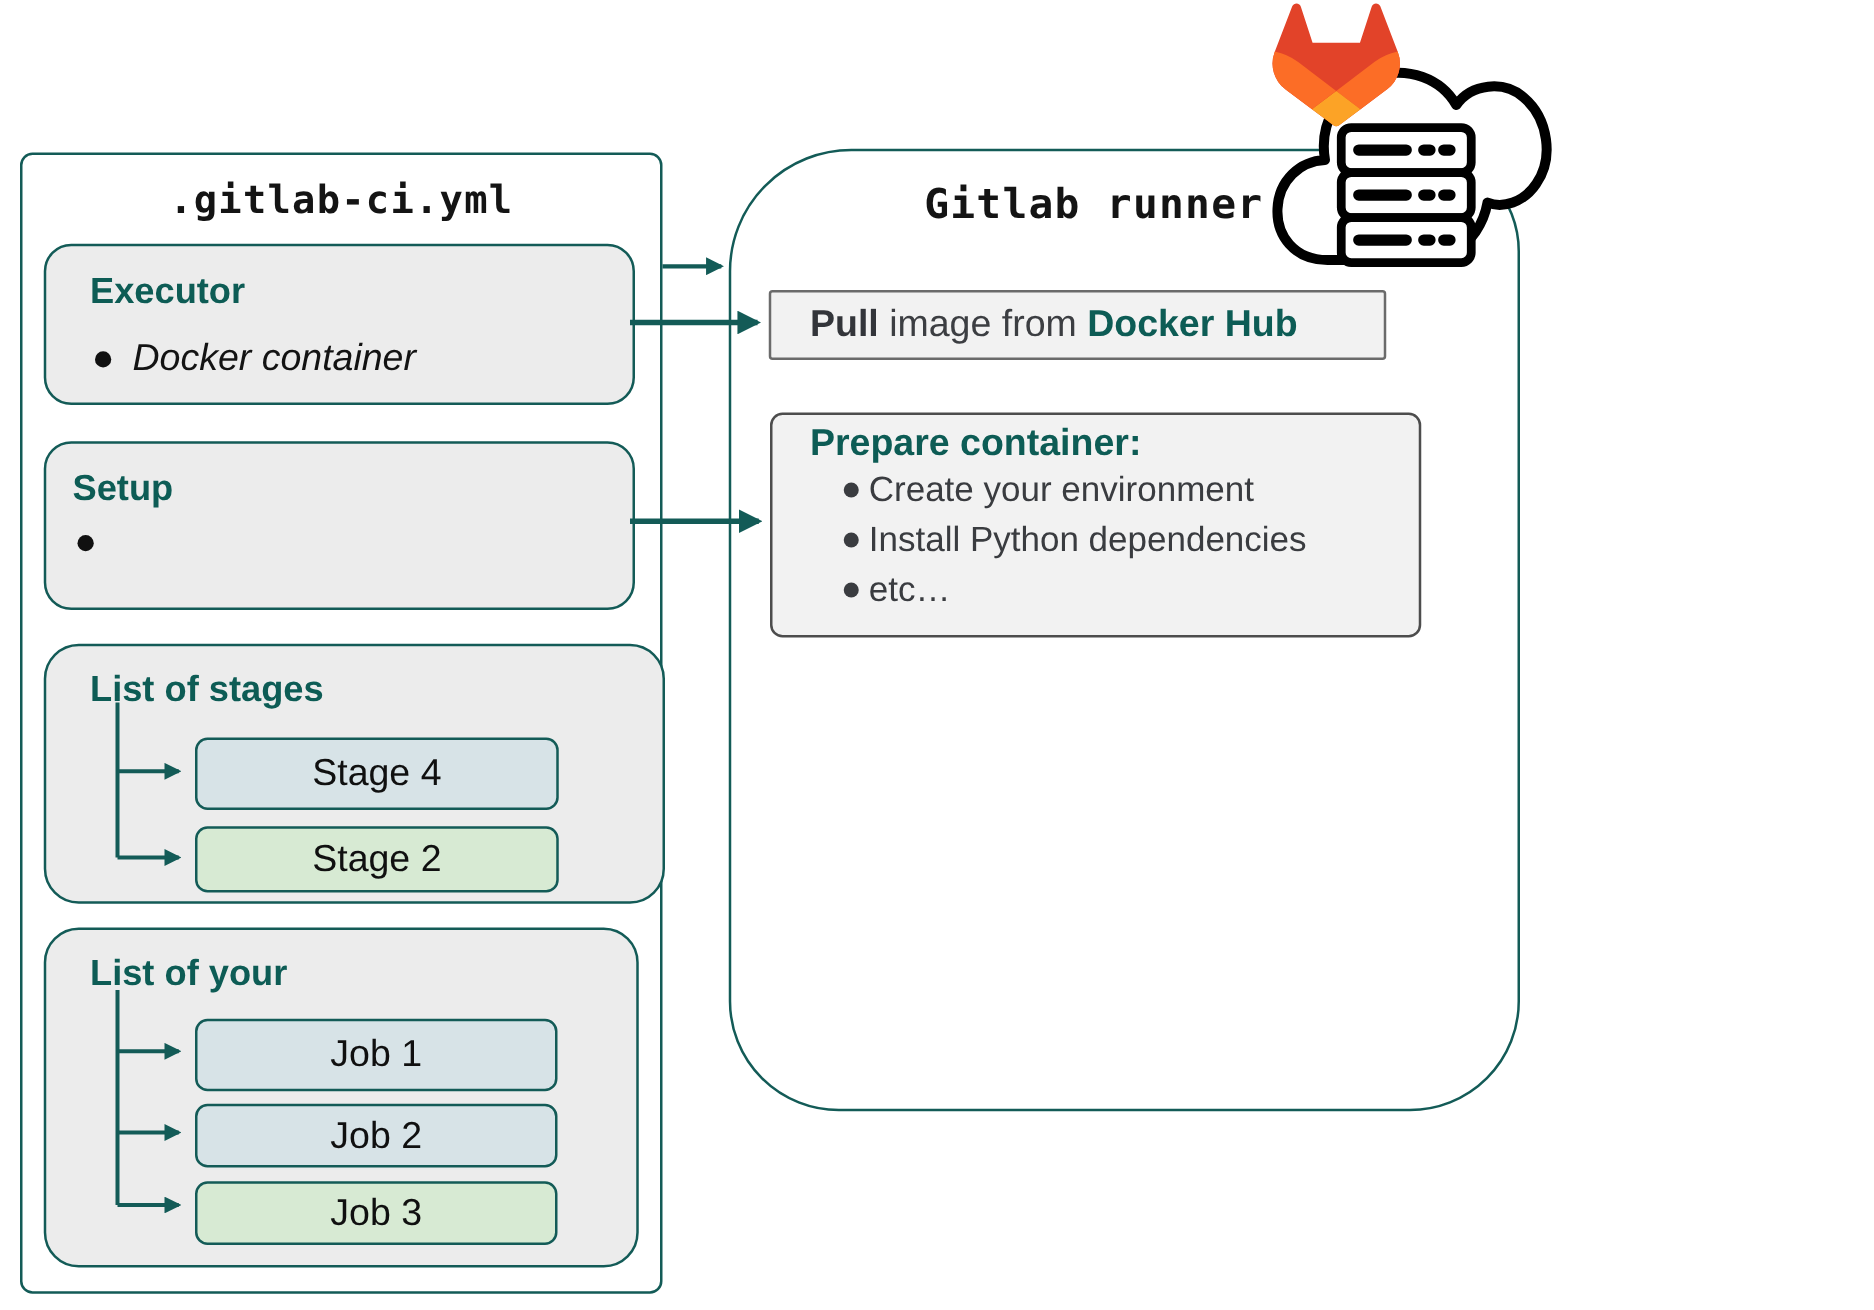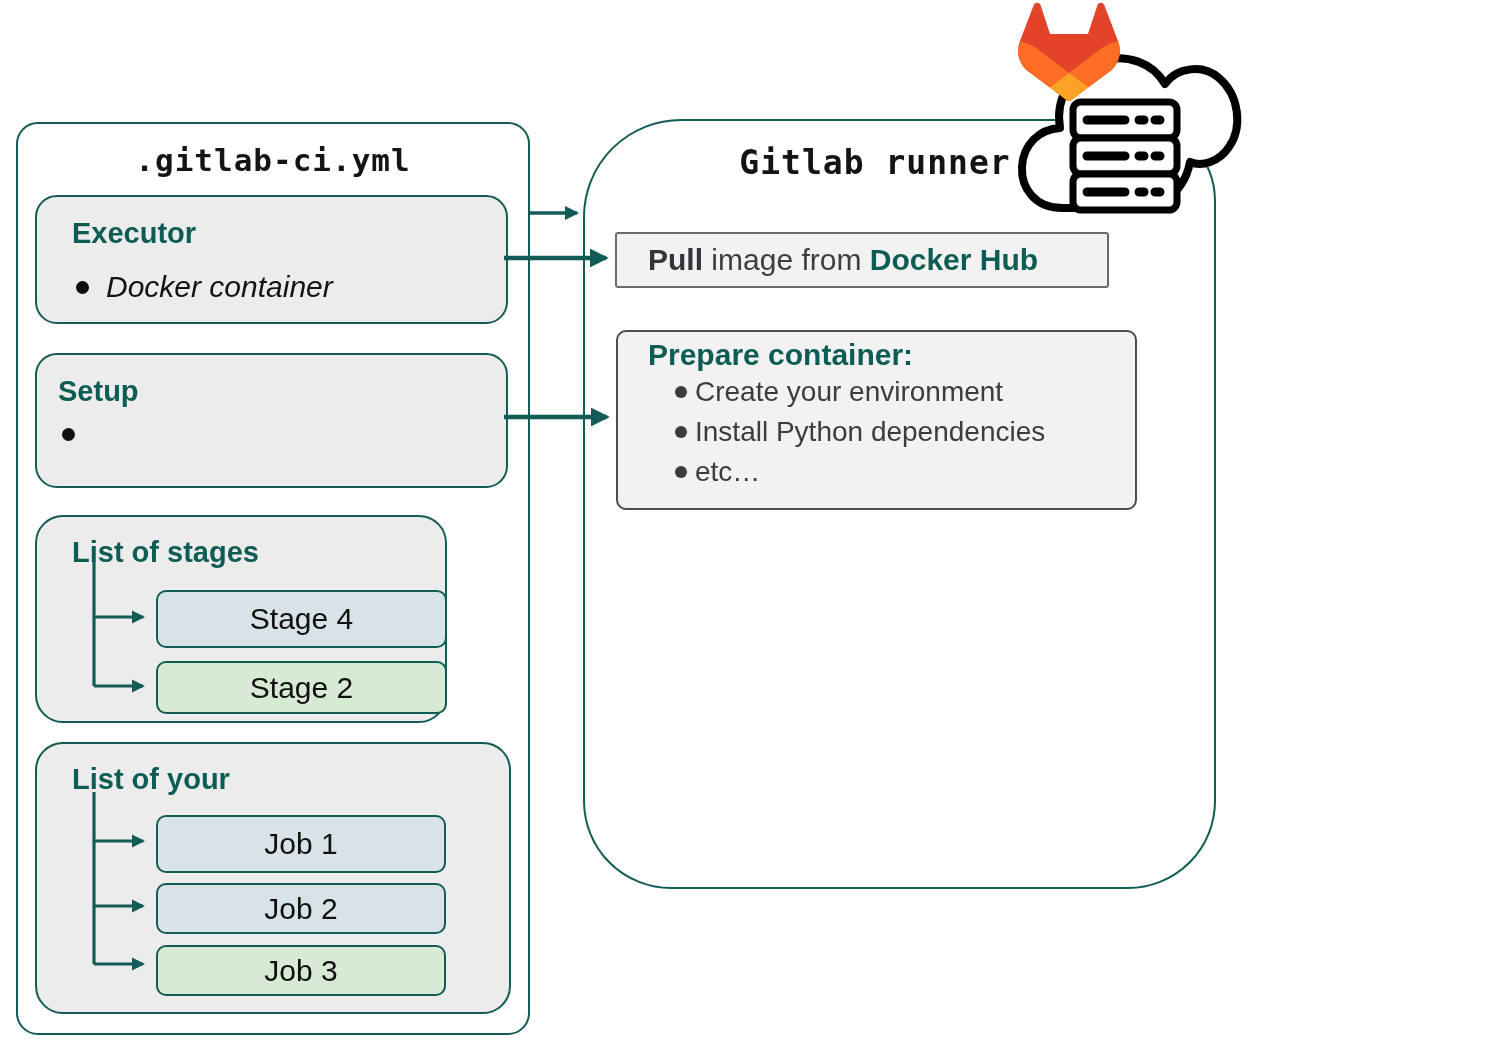--- a/index.html
+++ b/index.html
@@ -19,33 +19,33 @@
   }
   html,body{margin:0;padding:0;background:#fff;}
   #stage{
     position:relative;width:1499px;height:1048px;background:#fff;overflow:hidden;
     font-family:"Liberation Sans",sans-serif;color:var(--c-dark_text);
   }
   .mono{font-family:"DejaVu Sans Mono",monospace;font-weight:bold;color:#141414;}
 
   
   .container{position:absolute;background:#fff;border:2.5px solid var(--c-teal);box-sizing:border-box;}
-  #left-container{left:16px;top:122px;width:514px;height:913px;border-radius:22px;}
+  #left-container{left:16px;top:122px;width:514px;height:913px;border-radius:10px;}
   #right-container{left:583px;top:119px;width:633px;height:770px;border-radius:98px 82px 88px 88px;}
 
   .container-title{position:absolute;text-align:center;}
   #left-title{left:0;right:0;top:18px;font-size:31px;letter-spacing:1px;}
   #right-title{left:110px;top:22px;width:360px;font-size:33px;letter-spacing:1px;}
 
   
   .card{position:absolute;background:var(--c-card_bg);border:2.5px solid var(--c-teal);
         border-radius:22px;box-sizing:border-box;}
   #executor-box{left:17px;top:71px;width:473px;height:129px;padding-left:14px;}
   #setup-box{left:17px;top:229px;width:473px;height:135px;}
-  #stages-box{left:17px;top:391px;width:412px;height:208px;border-radius:28px;}
+  #stages-box{left:17px;top:391px;width:497px;height:208px;border-radius:28px;}
   #jobs-box{left:17px;top:618px;width:476px;height:272px;border-radius:28px;}
 
   .card-title{font-weight:bold;font-size:29px;color:var(--c-teal_text);margin:20px 0 0 21px;}
   .group-title{font-weight:bold;font-size:29px;color:var(--c-teal_text);margin:19px 0 0 35px;}
 
   .bullet-row{display:flex;align-items:center;margin:20px 0 0 25px;}
   .dot{width:13px;height:13px;border-radius:50%;background:#101010;flex:0 0 13px;}
   .bullet-text{font-style:italic;font-size:30px;color:#131313;margin-left:17px;}
 
   

